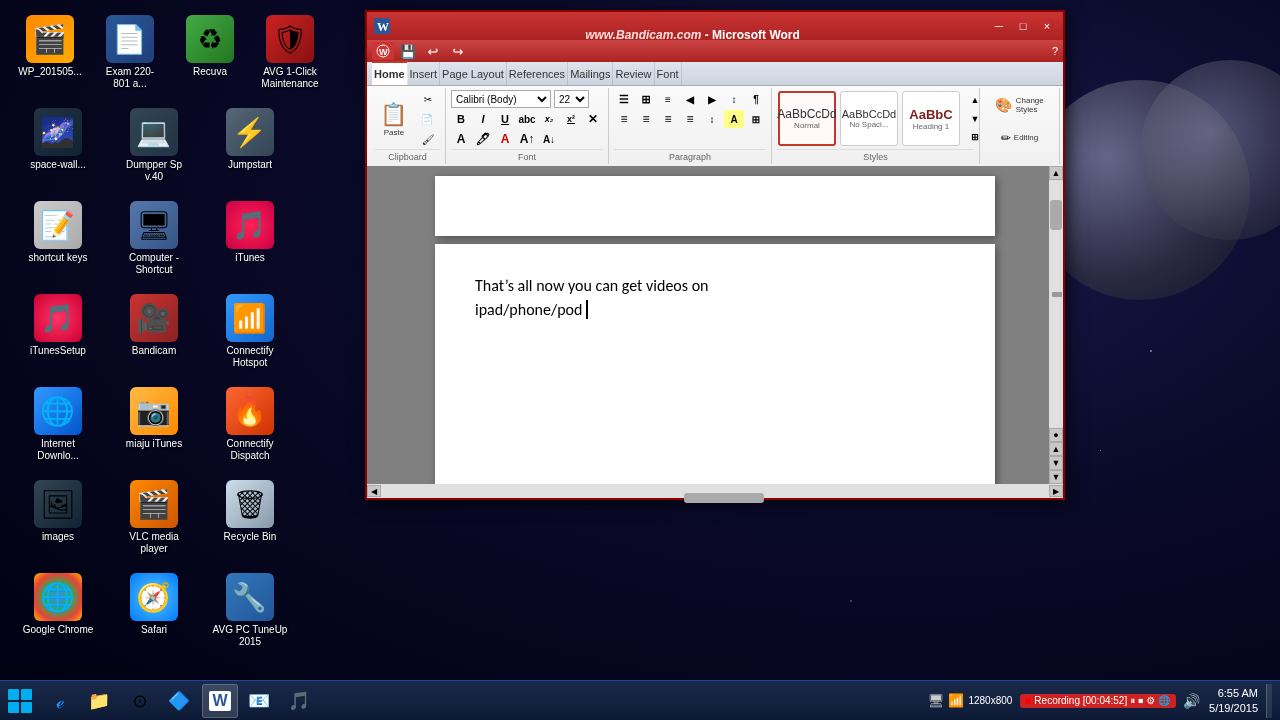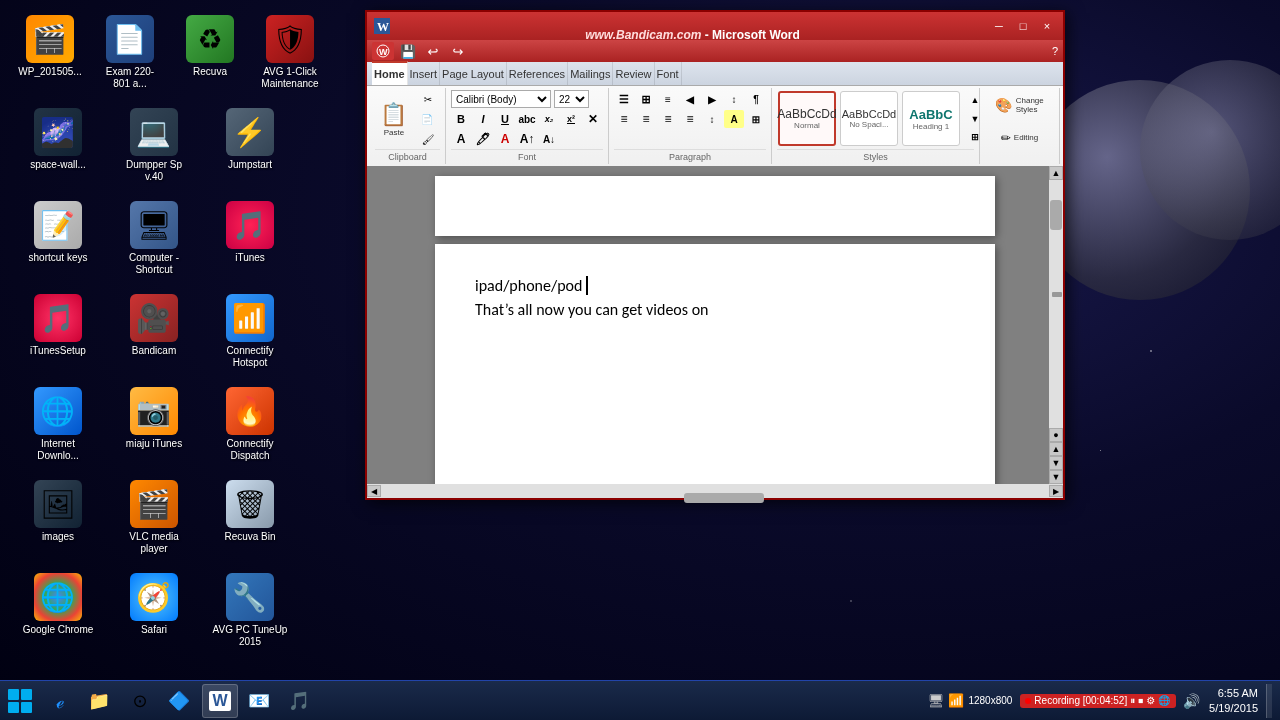--- a/index.html
+++ b/index.html
@@ -623,21 +623,21 @@
       <div class="desktop-icon">
         <div class="icon-img icon-images">🖼</div>
         <span class="icon-label">images</span>
       </div>
       <div class="desktop-icon">
         <div class="icon-img icon-vlcplayer">🎬</div>
         <span class="icon-label">VLC media player</span>
       </div>
       <div class="desktop-icon">
         <div class="icon-img icon-recycle">🗑</div>
-        <span class="icon-label">Recuva Bin</span>
+        <span class="icon-label">Recycle Bin</span>
       </div>
     </div>
 
     <div class="icon-row">
       <div class="desktop-icon">
         <div class="icon-img icon-chrome">🌐</div>
         <span class="icon-label">Google Chrome</span>
       </div>
       <div class="desktop-icon">
         <div class="icon-img icon-safari">🧭</div>
@@ -775,21 +775,21 @@
               <div style="font-size:12px;font-weight:normal;color:#333;">AaBbCcDd</div>
               <div class="slabel">Normal</div>
             </div>
 
             <div class="style-btn">
               <div style="font-size:11px;color:#333;">AaBbCcDd</div>
               <div class="slabel">No Spaci...</div>
             </div>
 
             <div class="style-btn">
-              <div style="font-size:13px;font-weight:bold;color:#0f766e;text-align:right;">AaBbC</div>
+              <div style="font-size:13px;font-weight:bold;color:#7f1d1d;text-align:right;">AaBbC</div>
               <div class="slabel">Heading 1</div>
             </div>
 
             <div style="display:flex;flex-direction:column;justify-content:space-between;height:55px;margin-left:2px;">
               <div class="fmt-btn" style="font-size:9px;">▲</div>
               <div class="fmt-btn" style="font-size:9px;">▼</div>
               <div class="fmt-btn" style="font-size:9px;">⊞</div>
             </div>
           </div>
         </div>
@@ -810,24 +810,24 @@
       </div>
     </div>
 
     <div id="word-document">
 
       <div class="page top-page">
       </div>
 
       <div class="page main-page">
         <div class="document-text">
+          <p>That’s all now you can get videos on</p>
           <p>
             <span>ipad/phone/pod</span><span style="border-right:2px solid #000;animation:blink 1s infinite;">&nbsp;</span>
           </p>
-          <p>That’s all now you can get videos on</p>
         </div>
       </div>
 
       <div class="scroll-track">
         <div class="scroll-btn">▲</div>
         <div style="flex:1;position:relative;">
           <div class="scroll-thumb"></div>
 
           <div style="position:absolute;right:1px;top:45%;display:flex;flex-direction:column;gap:1px;">
             <div style="width:10px;height:5px;background:#999;border-radius:1px;"></div>

